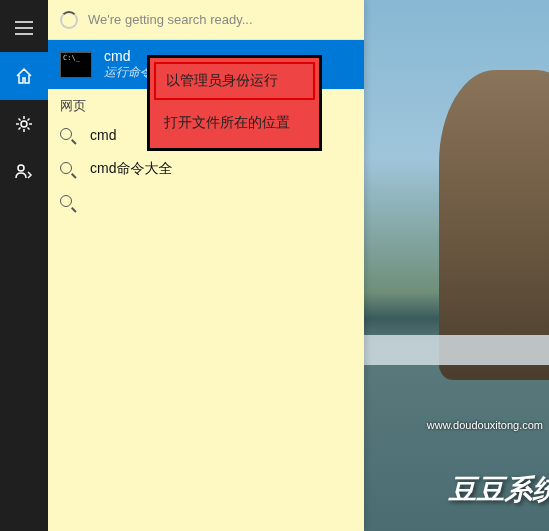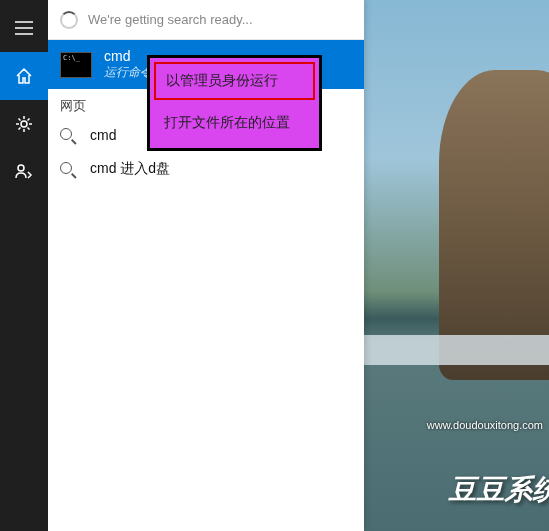--- a/index.html
+++ b/index.html
@@ -29,21 +29,21 @@
       justify-content: center;
       cursor: pointer;
       color: #fff;
     }
     .sidebar-btn.active {
       background: #0078d7;
     }
     .search-panel {
       width: 316px;
       height: 100%;
-      background: #ffffff;
+      background: #fef9c3;
       display: flex;
       flex-direction: column;
       position: relative;
       z-index: 5;
       box-shadow: 2px 0 6px rgba(0,0,0,0.15);
     }
     .search-header {
       height: 40px;
       display: flex;
       align-items: center;
@@ -181,21 +181,21 @@
       font-style: italic;
       text-shadow: 2px 2px 4px rgba(0,0,0,0.6);
       white-space: nowrap;
       margin-left: 48px;
     }
     .context-menu {
       position: absolute;
       top: 55px;
       left: 147px;
       width: 175px;
-      background: #d946ef;
+      background: #ef4444;
       border: 3px solid #000;
       z-index: 20;
       padding: 6px 0;
     }
     .ctx-item {
       padding: 10px 14px;
       font-size: 14px;
       color: #222;
       cursor: pointer;
     }
@@ -248,21 +248,24 @@
   </div>
 
   <div class="section-label">网页</div>
 
   <div class="web-item">
     <span class="search-glyph"></span>
     <span class="web-label">cmd</span>
   </div>
   <div class="web-item">
     <span class="search-glyph"></span>
-    <span class="web-label">cmd 进入d盘</span>
+    <span class="web-label">cmd命令大全</span>
+  </div>
+  <div class="web-item">
+    <span class="search-glyph"></span>
   </div>
 </div>
 
 <div class="desktop">
   <div class="cliff"></div>
   <div class="foam"></div>
   <div class="watermark">www.doudouxitong.com</div>
   <div class="brand">豆豆系统</div>
 </div>
 

